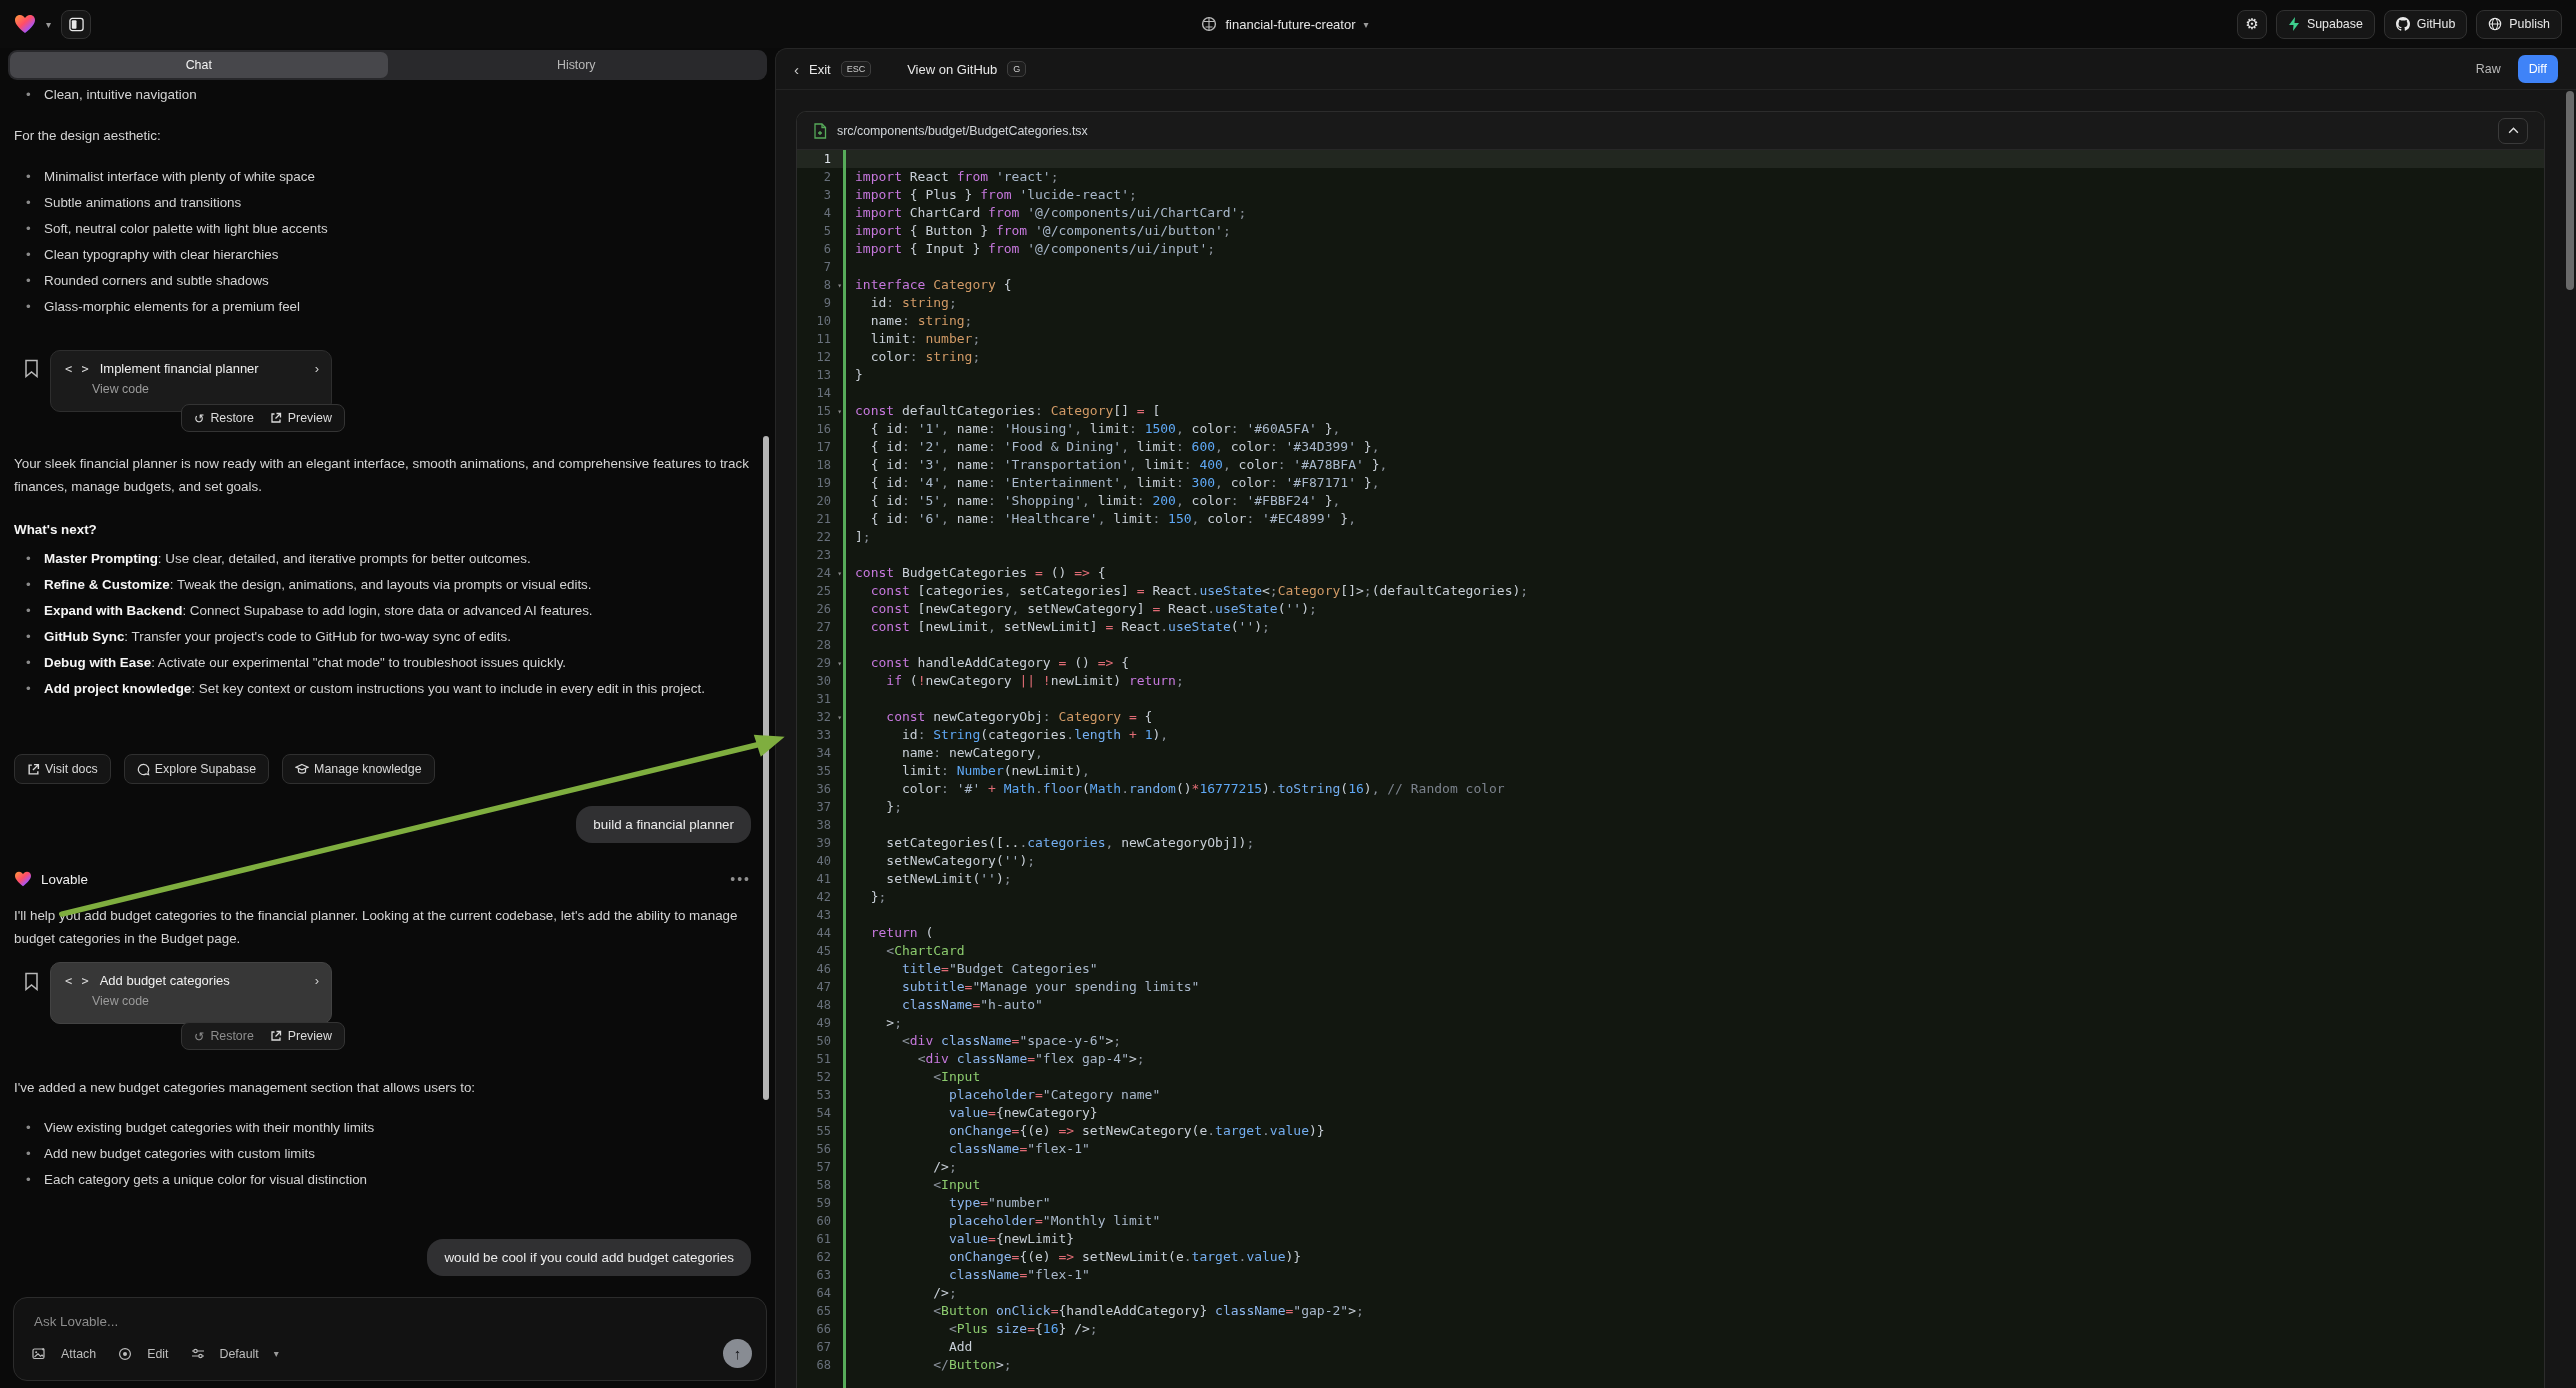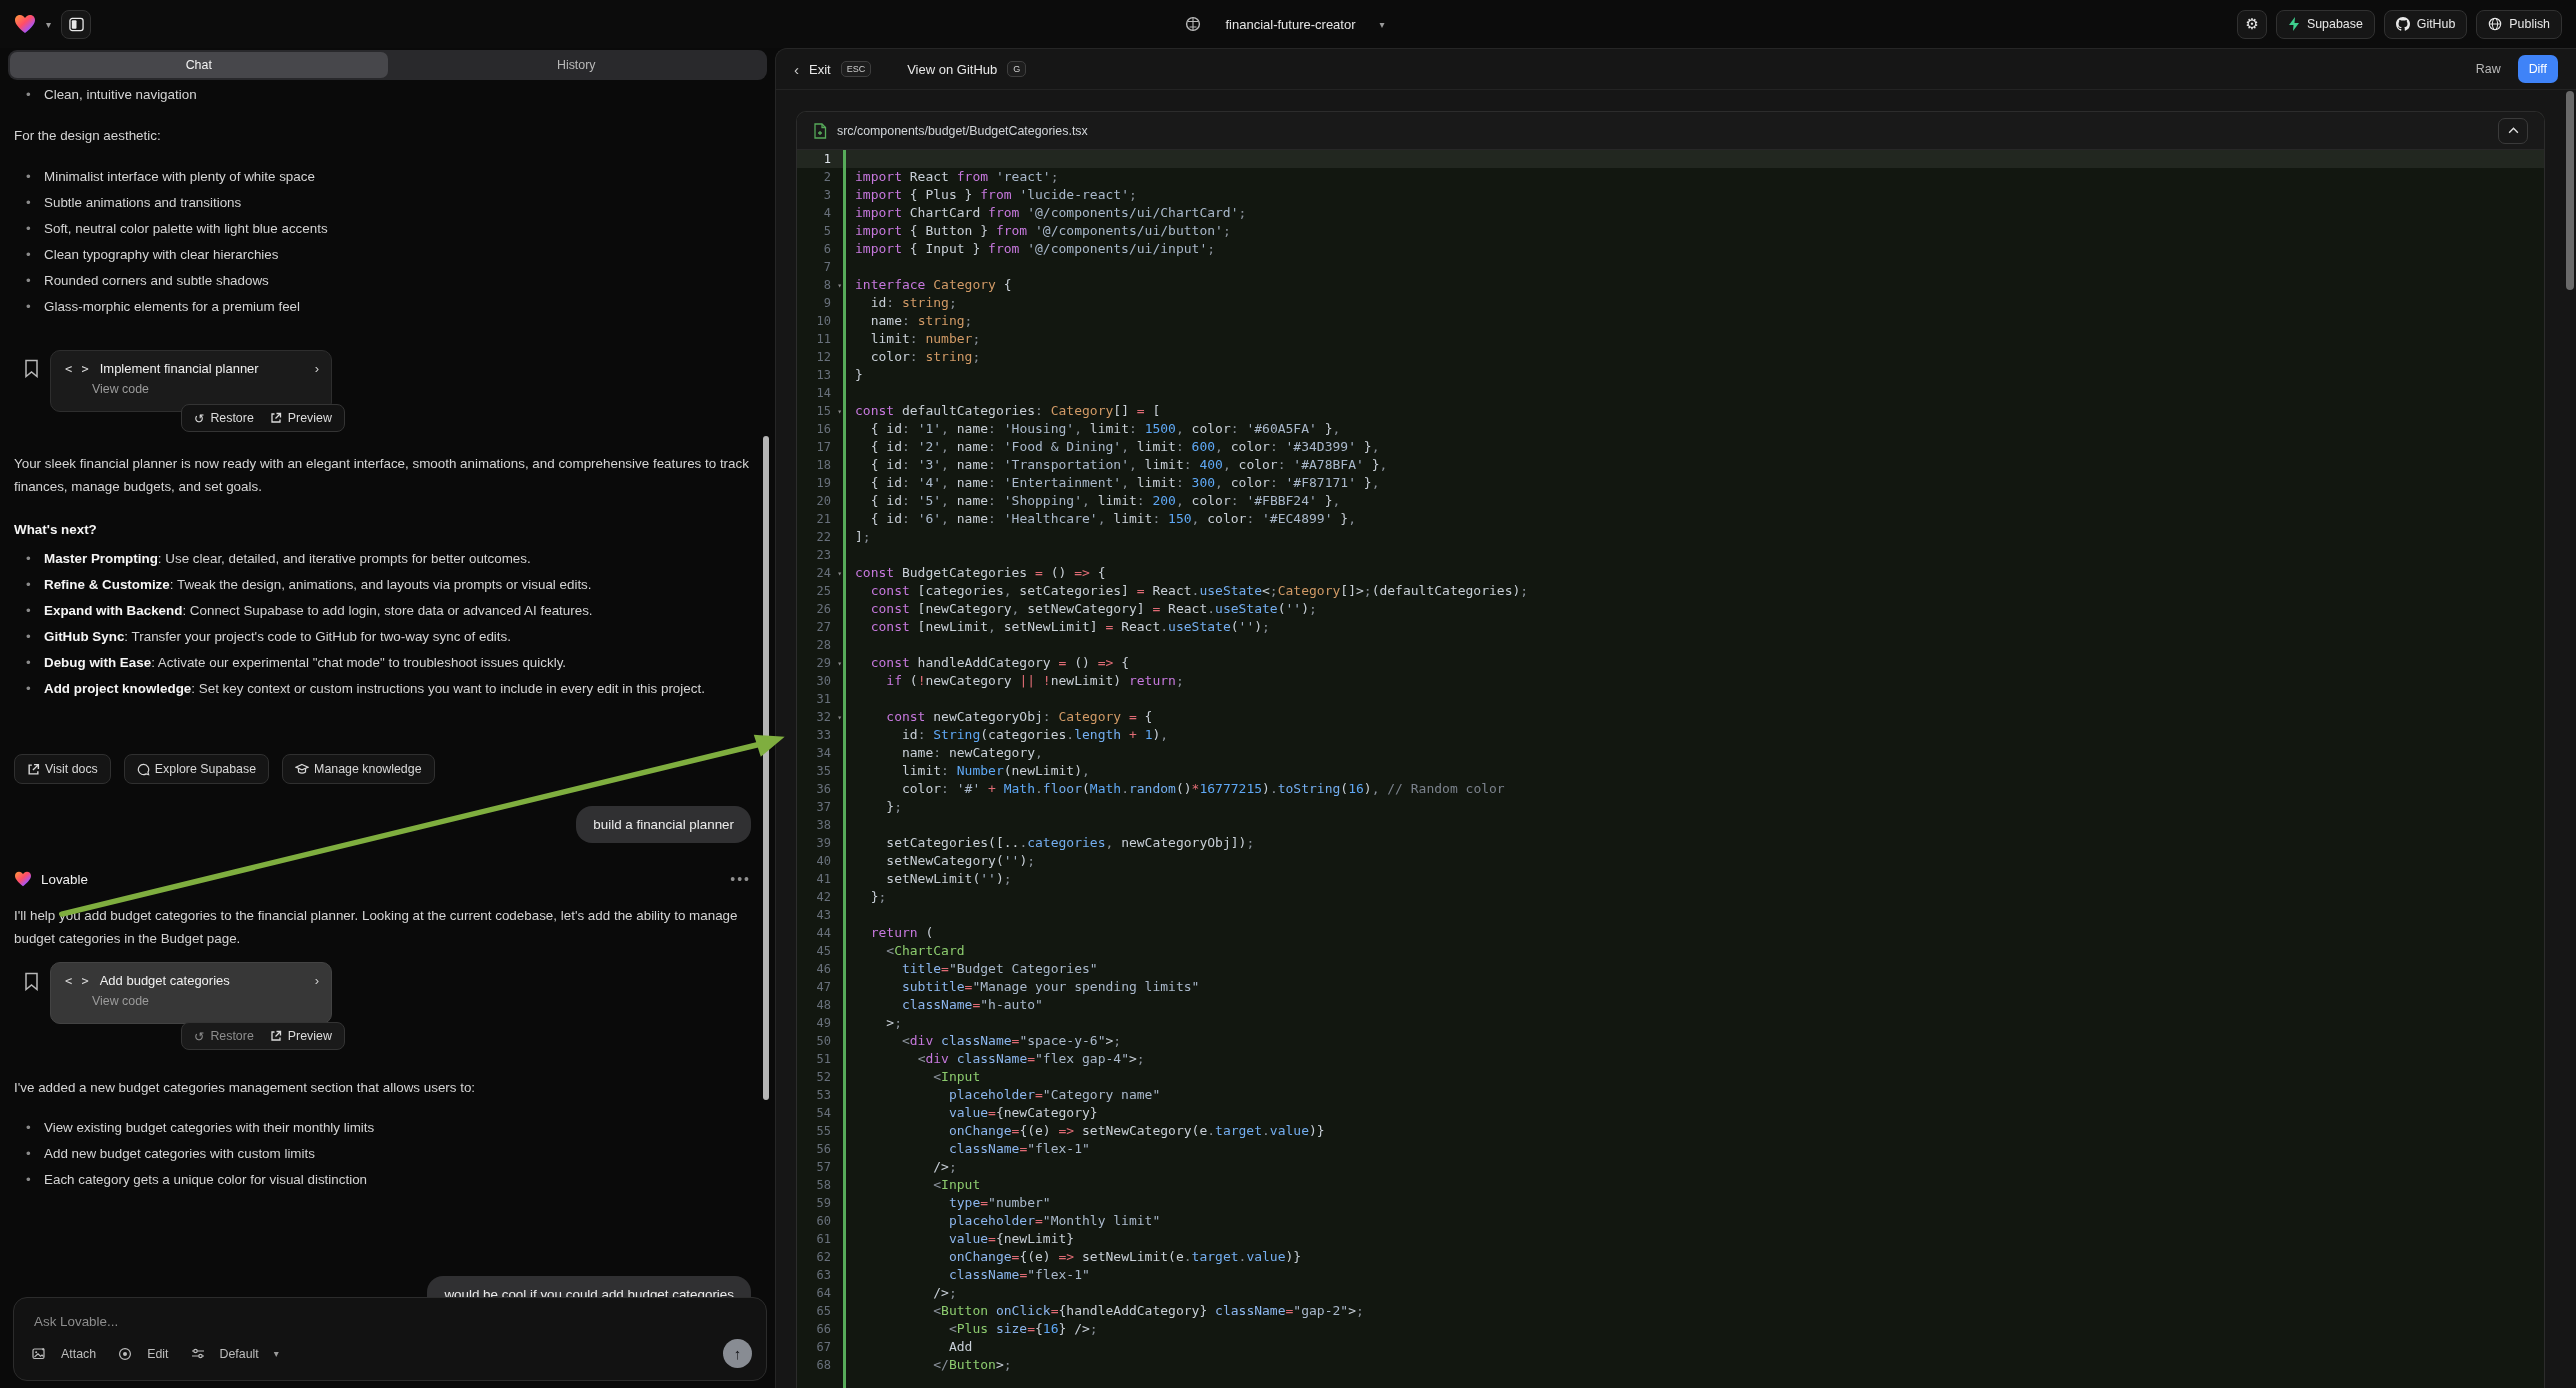--- a/index.html
+++ b/index.html
@@ -3,21 +3,21 @@
 <meta charset="utf-8">
 <style>
   * { margin:0; padding:0; box-sizing:border-box; }
   html,body { width:2576px; height:1388px; background:#0a0a0a; overflow:hidden;
               font-family:"Liberation Sans", sans-serif; }
   .abs { position:absolute; }
 
   
   #topbar { position:absolute; left:0; top:0; width:2576px; height:48px; background:#0c0c0c; }
   .tb-left { position:absolute; left:14px; top:0; height:48px; display:flex; align-items:center; gap:10px; }
-  .tb-center { position:absolute; left:1036px; top:0; width:498px; height:48px; display:flex; align-items:center; justify-content:center; gap:24px; }
+  .tb-center { position:absolute; left:1036px; top:0; width:498px; height:48px; display:flex; align-items:center; justify-content:center; gap:8px; }
   .tb-right { position:absolute; right:14px; top:0; height:48px; display:flex; align-items:center; gap:9px; }
   .tb-btn { display:flex; align-items:center; gap:7px; height:29px; padding:0 11px; border:1px solid #313131;
             border-radius:8px; background:#161616; color:#e8e8e8; font-size:12.4px; }
   .tb-iconbtn { width:30px; height:29px; display:flex; align-items:center; justify-content:center;
                 border:1px solid #313131; border-radius:8px; background:#161616; color:#e8e8e8; }
   .proj-title { color:#e6e6e6; font-size:13px; }
   .chev { color:#9a9a9a; font-size:10px; }
 
   
   #chat { position:absolute; left:0; top:48px; width:775px; height:1340px; background:#0a0a0a; }
@@ -322,21 +322,21 @@
 
   <div class="chat-text abs" style="left:14px; top:1028px; width:745px;">I've added a new budget categories management section that allows users to:</div>
 
   <ul class="bullet-list abs" style="left:14px; top:1067px; width:742px;">
 
   <li>View existing budget categories with their monthly limits</li>
       <li>Add new budget categories with custom limits</li>
       <li>Each category gets a unique color for visual distinction</li>
     </ul>
 
-  <div class="bubble" style="top:1191px;margin-top:37px;">would be cool if you could add budget categories</div>
+  <div class="bubble" style="top:1191px;">would be cool if you could add budget categories</div>
 
   <div id="chat-input">
     <input placeholder="Ask Lovable..." style="">
     <div class="ci-row">
       <span class="ci-item">
         <span>
           <svg class="ic" width="14" height="13" viewBox="0 0 14 13">
               <rect x="1" y="2" width="11" height="9.5" rx="1.5" fill="none" stroke="#bdbdbd" stroke-width="1.2"></rect>
               <circle cx="4.2" cy="5.2" r="1" fill="#bdbdbd"></circle>
               <path d="M2.5 10 L6 6.8 L8.5 9.2 L10 8 L11.5 9.5" fill="none" stroke="#bdbdbd" stroke-width="1.1"></path>

